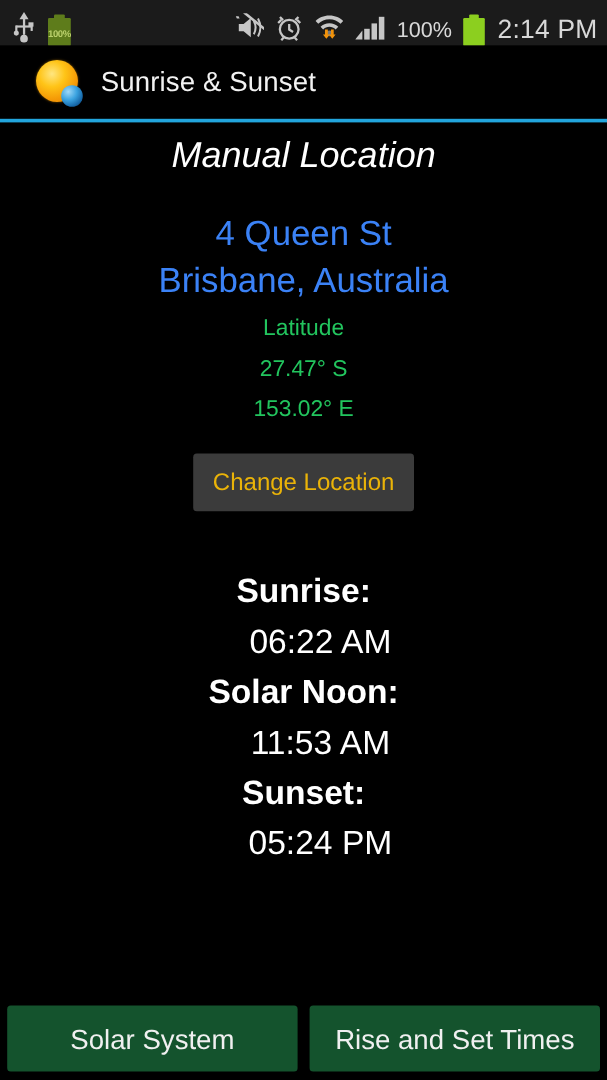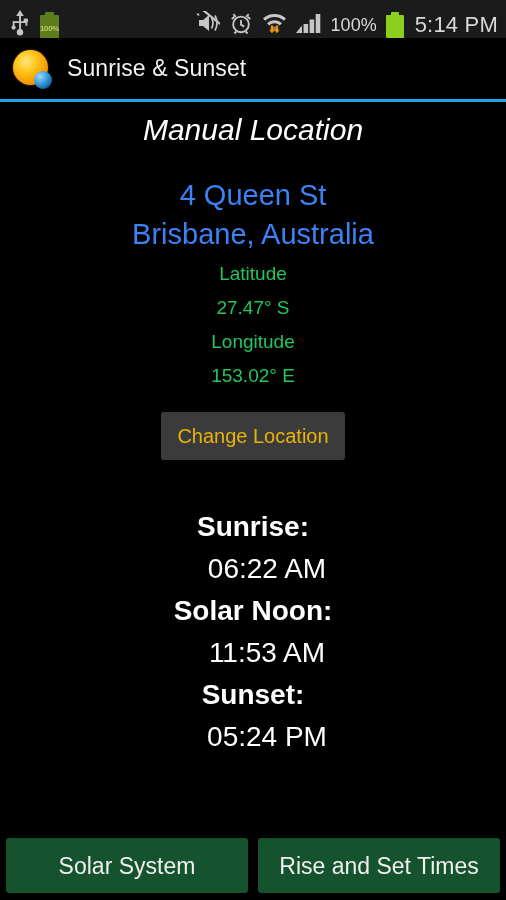--- a/index.html
+++ b/index.html
@@ -110,21 +110,21 @@
   
   #action-bar {
     position: absolute;
     left: 0; top: 38px;
     width: 506px;
     height: 61px;
     background: #000000;
     display: flex;
     align-items: center;
     box-sizing: border-box;
-    padding-left: 11px;
+    padding-left: 28px;
   }
   #app-icon {
     position: relative;
     width: 44px;
     height: 44px;
     flex: 0 0 44px;
   }
   #app-icon .sun {
     position: absolute;
     left: 2px; top: 3px;
@@ -315,21 +315,21 @@
             <rect x="13.6" y="7.5" width="4.6" height="13.5"></rect>
             <rect x="19.7" y="2" width="4.6" height="19"></rect>
           </g>
         </svg>
       </span>
       <span id="status-percent">100%</span>
       <span class="sb-battery-green">
         <span class="bcap"></span>
         <span class="bbody"></span>
       </span>
-      <span id="status-clock">5:14 PM</span>
+      <span id="status-clock">2:14 PM</span>
     </div>
   </div>
 
   <div id="action-bar">
     <span id="app-icon">
       <span class="sun"></span>
       <span class="earth"></span>
     </span>
     <span id="app-title">Sunrise &amp; Sunset</span>
   </div>
@@ -340,21 +340,20 @@
     <div id="screen-title">Manual Location</div>
 
     <div id="address-block">
       <div class="addr-line">4 Queen St</div>
       <div class="addr-line">Brisbane, Australia</div>
     </div>
 
     <div id="coords-block">
       <div class="coord-line">Latitude</div>
       <div class="coord-line">27.47° S</div>
-      <div class="coord-line">Longitude</div>
       <div class="coord-line">153.02° E</div>
     </div>
 
     <button id="change-location-button">Change Location</button>
 
     <div id="times-block">
       <div class="time-label">Sunrise:</div>
       <div class="time-value">06:22 AM</div>
       <div class="time-label">Solar Noon:</div>
       <div class="time-value">11:53 AM</div>

